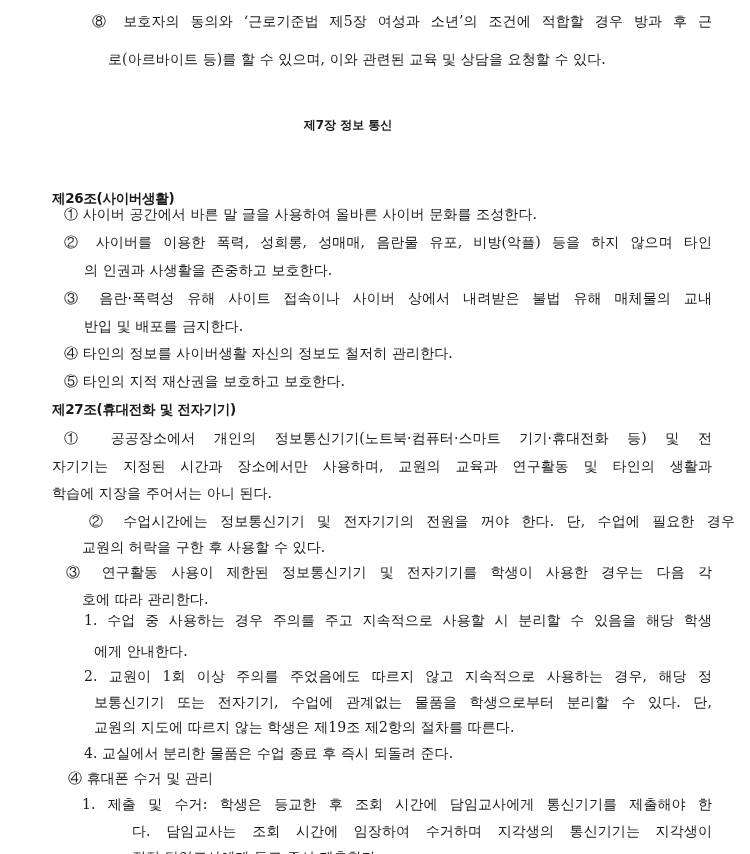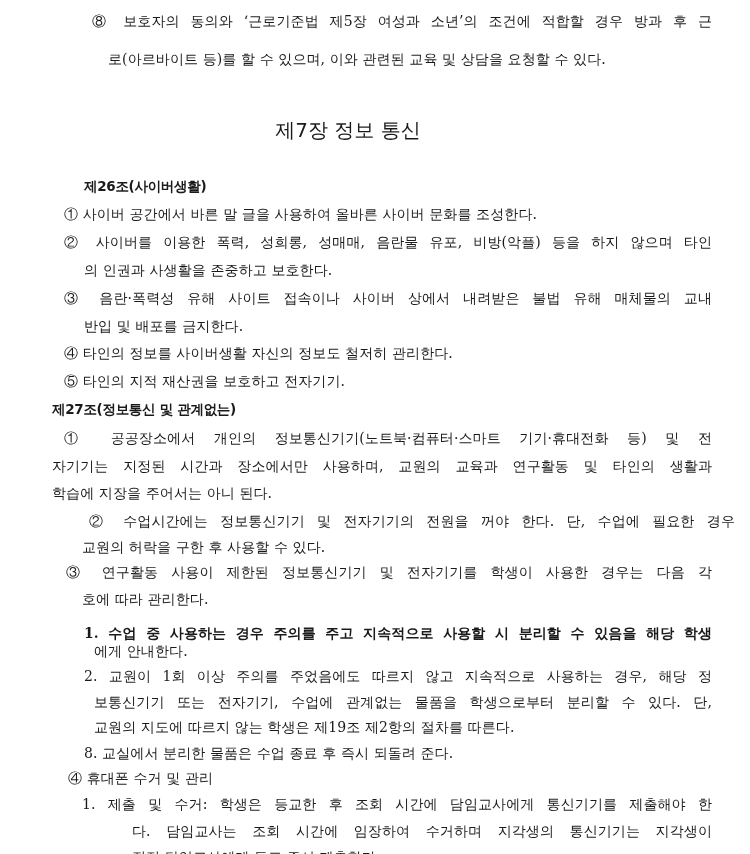--- a/index.html
+++ b/index.html
@@ -11,73 +11,73 @@
   .line {
     position: absolute;
     font-size: 14px;
     line-height: 18px;
     white-space: nowrap;
     letter-spacing: 0.1px;
   }
   .just { text-align: justify; text-align-last: justify; }
   .title {
     position: absolute; left: 0; width: 696px; text-align: center;
-    top: 117px; font-size: 20px; font-weight: normal;
+    top: 117px; font-size: 12px; font-weight: bold;
     font-family: "DejaVu Sans", "Liberation Sans", sans-serif;
   }
   .heading {
     position: absolute; left: 52px;
     font-size: 13.5px; font-weight: bold;
     font-family: "DejaVu Sans", "Liberation Sans", sans-serif;
     letter-spacing: -0.3px;
   }
 </style>
 </head>
 <body>
 
 <div>
 
   <div class="line just" style="top:12px; left:92px; width:620px;">⑧ 보호자의 동의와 ‘근로기준법 제5장 여성과 소년’의 조건에 적합할 경우 방과 후 근</div>
   <div class="line" style="top:38px; left:108px;margin-top:12px;">로(아르바이트 등)를 할 수 있으며, 이와 관련된 교육 및 상담을 요청할 수 있다.</div>
 
   <div class="title">제7장 정보 통신</div>
 
-  <div class="heading" style="top:178px;margin-left:32px;">제26조(사이버생활)</div>
+  <div class="heading" style="top:190px;">제26조(사이버생활)</div>
 
   <div class="line" style="top:205px; left:64px;">① 사이버 공간에서 바른 말 글을 사용하여 올바른 사이버 문화를 조성한다.</div>
 
   <div class="line just" style="top:233px; left:64px; width:648px;">② 사이버를 이용한 폭력, 성희롱, 성매매, 음란물 유포, 비방(악플) 등을 하지 않으며 타인</div>
   <div class="line" style="top:261px; left:84px;">의 인권과 사생활을 존중하고 보호한다.</div>
 
   <div class="line just" style="top:289px; left:64px; width:648px;">③ 음란·폭력성 유해 사이트 접속이나 사이버 상에서 내려받은 불법 유해 매체물의 교내</div>
   <div class="line" style="top:317px; left:84px;">반입 및 배포를 금지한다.</div>
 
   <div class="line" style="top:344px; left:64px;">④ 타인의 정보를 사이버생활 자신의 정보도 철저히 관리한다.</div>
-  <div class="line" style="top:372px; left:64px;">⑤ 타인의 지적 재산권을 보호하고 전자기기.</div>
+  <div class="line" style="top:372px; left:64px;">⑤ 타인의 지적 재산권을 보호하고 보호한다.</div>
 
-  <div class="heading" style="top:401px;">제27조(정보통신 및 관계없는)</div>
+  <div class="heading" style="top:401px;">제27조(휴대전화 및 전자기기)</div>
 
   <div class="line just" style="top:429px; left:64px; width:648px;">① 공공장소에서 개인의 정보통신기기(노트북·컴퓨터·스마트 기기·휴대전화 등) 및 전</div>
   <div class="line just" style="top:457px; left:52px; width:660px;">자기기는 지정된 시간과 장소에서만 사용하며, 교원의 교육과 연구활동 및 타인의 생활과</div>
   <div class="line" style="top:484px; left:52px;text-align:right;">학습에 지장을 주어서는 아니 된다.</div>
 
   <div class="line just" style="top:512px; left:66px; width:646px;margin-left:23px;">② 수업시간에는 정보통신기기 및 전자기기의 전원을 꺼야 한다. 단, 수업에 필요한 경우</div>
   <div class="line" style="top:538px; left:82px;">교원의 허락을 구한 후 사용할 수 있다.</div>
 
   <div class="line just" style="top:563px; left:66px; width:646px;">③ 연구활동 사용이 제한된 정보통신기기 및 전자기기를 학생이 사용한 경우는 다음 각</div>
   <div class="line" style="top:590px; left:82px;text-align:right;">호에 따라 관리한다.</div>
 
-  <div class="line just" style="top:624px; left:84px; width:628px;font-weight:bold;">1. 수업 중 사용하는 경우 주의를 주고 지속적으로 사용할 시 분리할 수 있음을 해당 학생</div>
+  <div class="line just" style="top:611px; left:84px; width:628px;">1. 수업 중 사용하는 경우 주의를 주고 지속적으로 사용할 시 분리할 수 있음을 해당 학생</div>
   <div class="line" style="top:642px; left:94px;">에게 안내한다.</div>
 
   <div class="line just" style="top:667px; left:84px; width:628px;">2. 교원이 1회 이상 주의를 주었음에도 따르지 않고 지속적으로 사용하는 경우, 해당 정</div>
   <div class="line just" style="top:693px; left:94px; width:618px;">보통신기기 또는 전자기기, 수업에 관계없는 물품을 학생으로부터 분리할 수 있다. 단,</div>
   <div class="line" style="top:718px; left:94px;">교원의 지도에 따르지 않는 학생은 제19조 제2항의 절차를 따른다.</div>
 
-  <div class="line" style="top:744px; left:84px;">8. 교실에서 분리한 물품은 수업 종료 후 즉시 되돌려 준다.</div>
+  <div class="line" style="top:744px; left:84px;">4. 교실에서 분리한 물품은 수업 종료 후 즉시 되돌려 준다.</div>
 
   <div class="line" style="top:769px; left:68px;">④ 휴대폰 수거 및 관리</div>
 
   <div class="line just" style="top:795px; left:82px; width:630px;">1. 제출 및 수거: 학생은 등교한 후 조회 시간에 담임교사에게 통신기기를 제출해야 한</div>
   <div class="line just" style="top:822px; left:132px; width:580px;">다. 담임교사는 조회 시간에 임장하여 수거하며 지각생의 통신기기는 지각생이</div>
   <div class="line" style="top:848px; left:132px;">직접 담임교사에게 등교 즉시 제출한다.</div>
 
 </div>
 
 </body></html>

